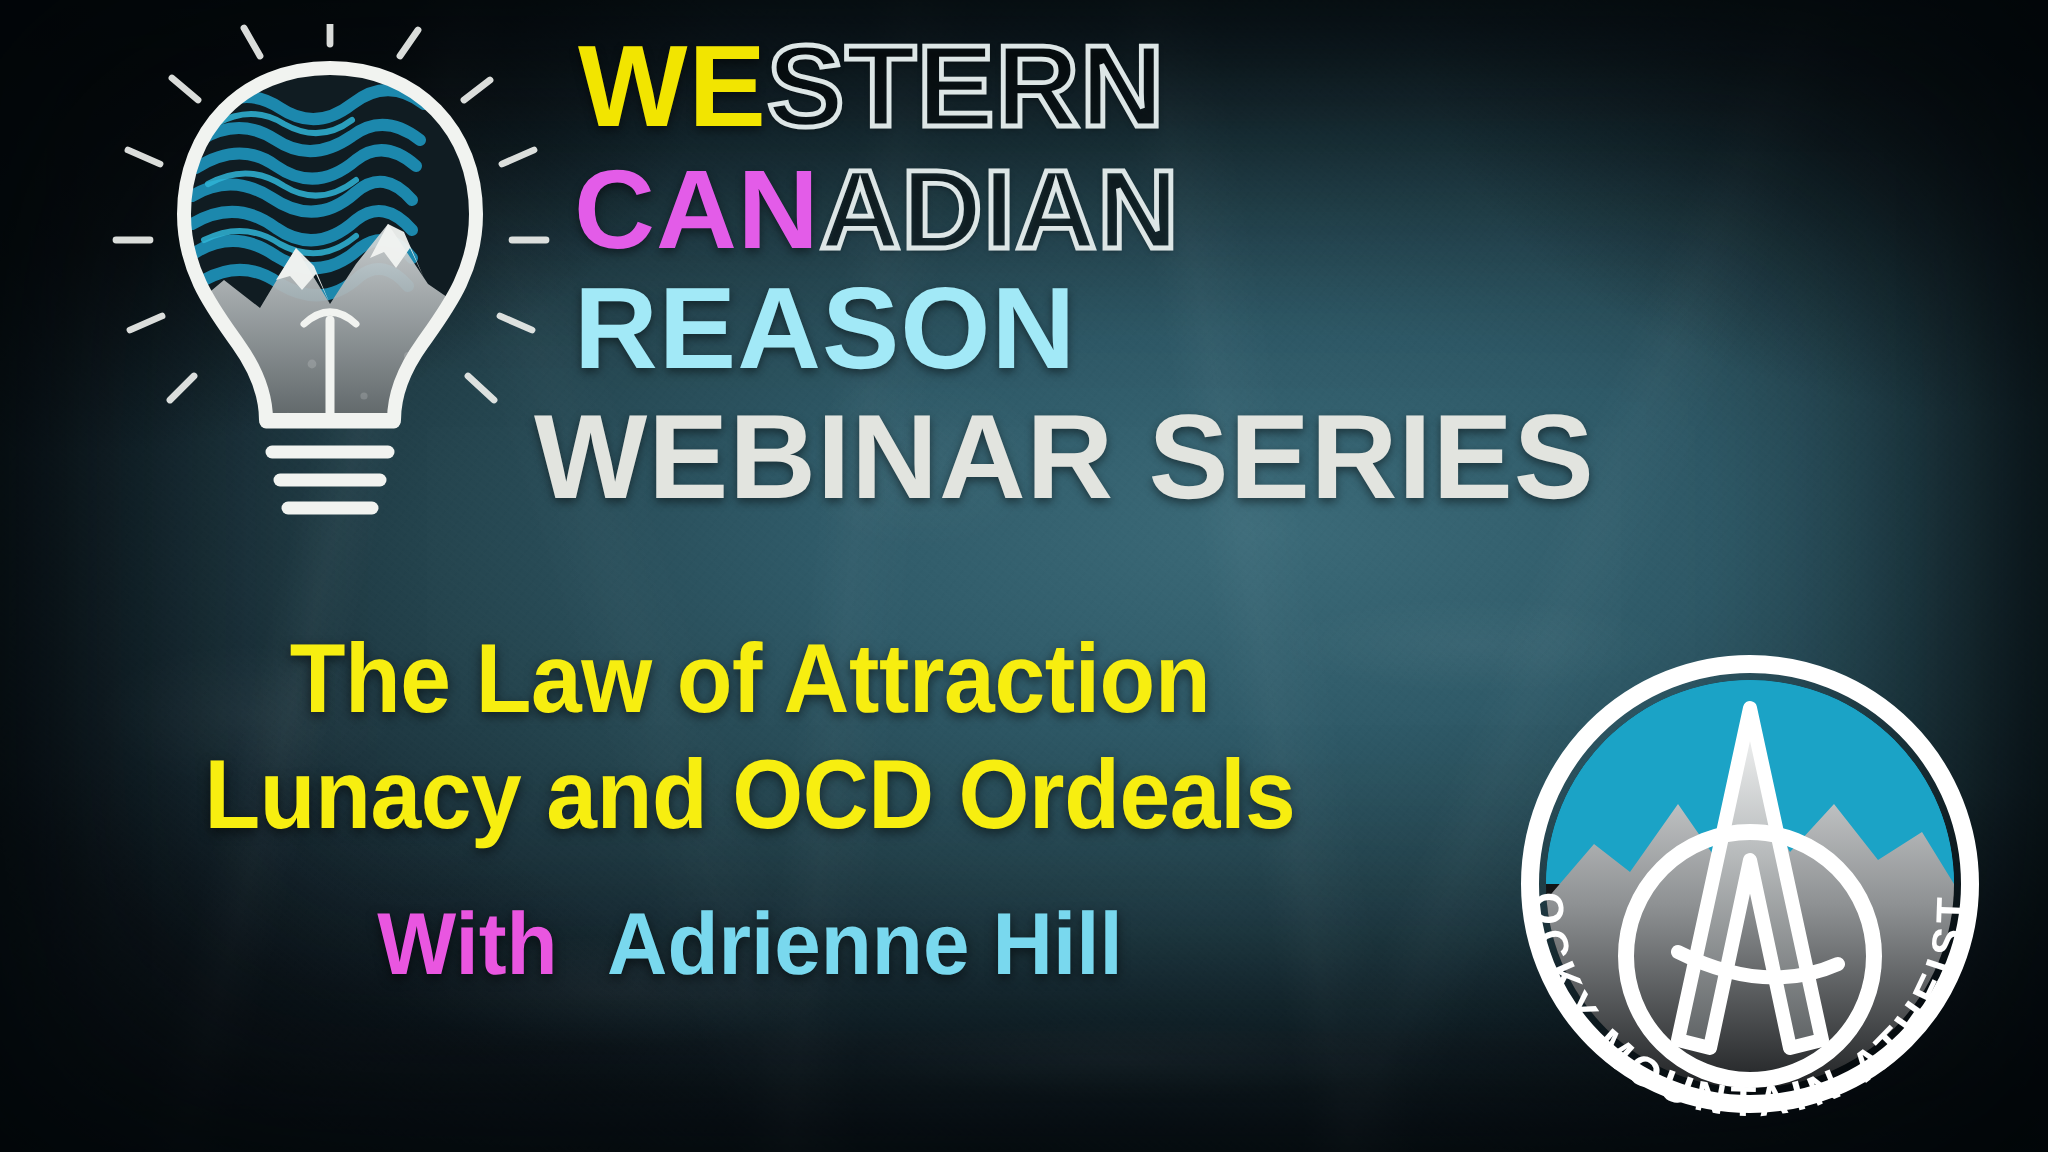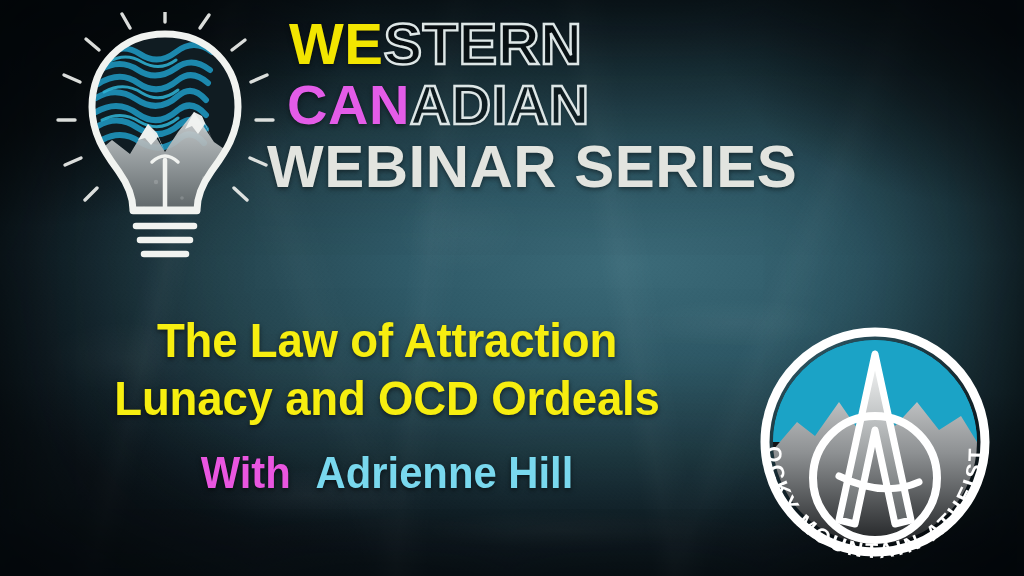--- a/index.html
+++ b/index.html
@@ -102,21 +102,21 @@
   
   .tk-outline {
     color: transparent;
     -webkit-text-stroke: 2.4px #DDE6E6;
     text-shadow: 0 1px 3px rgba(0,0,0,.5);
   }
 
   
   .title-block {
     position: absolute;
-    left: 16px;
+    left: 4px;
     top: 312px;
     width: 742px;
     text-align: center;
   }
   .title-line {
     color: #F7EE10;
     font-size: 49px;
     font-weight: 700;
     line-height: 1.18;
     letter-spacing: -.2px;
@@ -244,20 +244,23 @@
       </g>
     </svg>
   </div>
 
   <div class="wordmark">
     <div class="wm-line wm-l1">
       <span class="tk-yellow">WE</span><span class="tk-outline">STERN</span>
     </div>
     <div class="wm-line wm-l2">
       <span class="tk-magenta">CAN</span><span class="tk-outline">ADIAN</span>
+    </div>
+    <div class="wm-line wm-l3">
+      <span class="tk-cyan">REASON</span>
     </div>
     <div class="wm-line wm-l4">
       <span class="tk-gray">WEBINAR SERIES</span>
     </div>
   </div>
 
   <div class="title-block">
     <div class="title-line">The Law of Attraction</div>
     <div class="title-line">Lunacy and OCD Ordeals</div>
     <div class="presenter-line">

